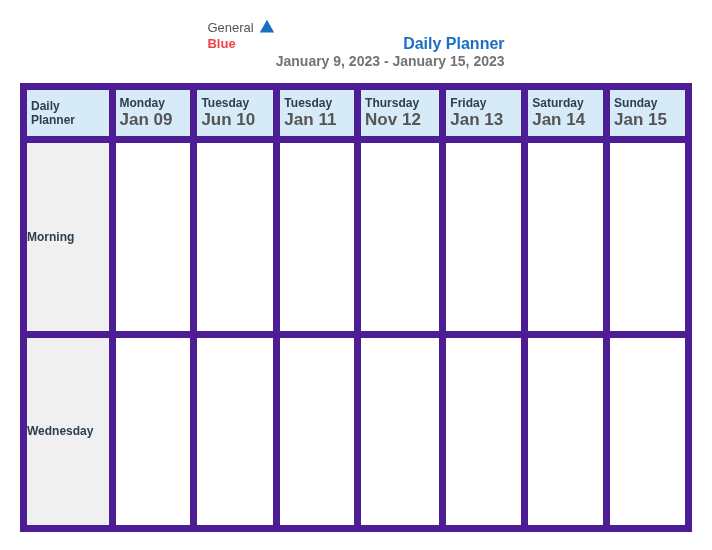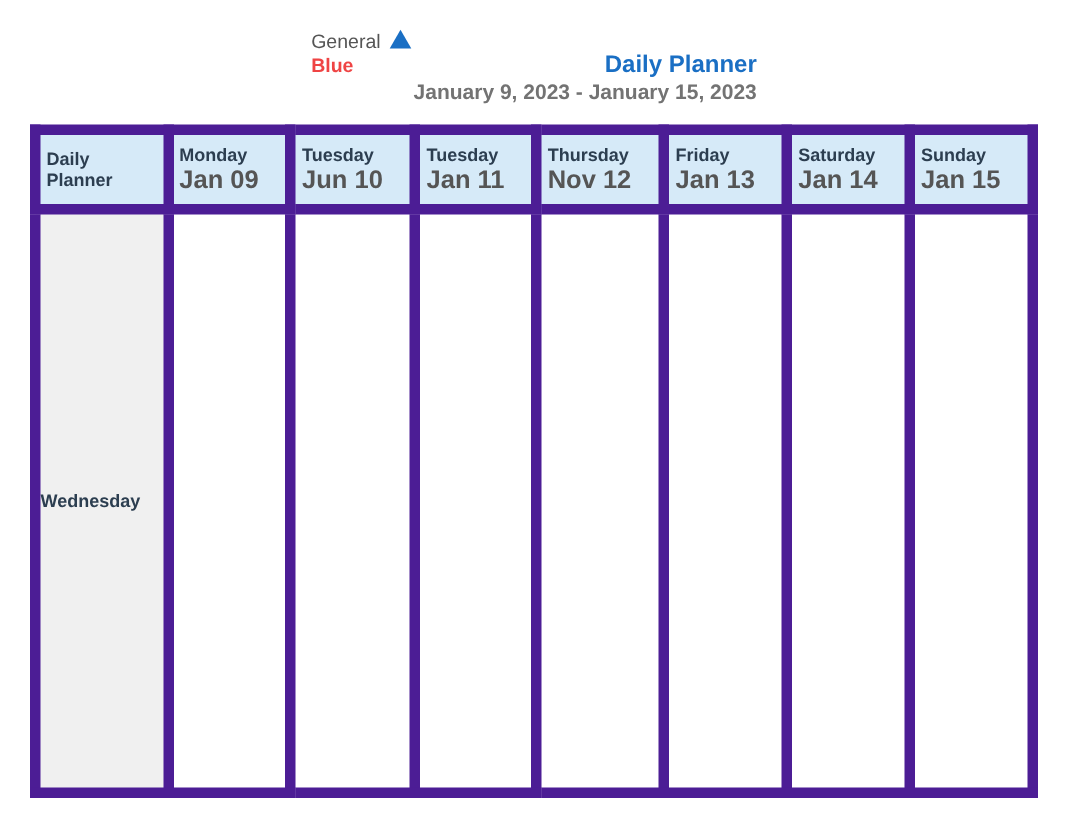--- a/index.html
+++ b/index.html
@@ -182,20 +182,30 @@
         <span class="day-date">Jan 14</span>
       </th>
       <th>
         <span class="day-name">Sunday</span>
         <span class="day-date">Jan 15</span>
       </th>
     </tr>
   </thead>
   <tbody>
     <tr>
+      <td class="row-label">Morning</td>
+      <td></td>
+      <td></td>
+      <td></td>
+      <td></td>
+      <td></td>
+      <td></td>
+      <td></td>
+    </tr>
+    <tr>
       <td class="row-label">Wednesday</td>
       <td></td>
       <td></td>
       <td></td>
       <td></td>
       <td></td>
       <td></td>
       <td></td>
     </tr>
   </tbody>

